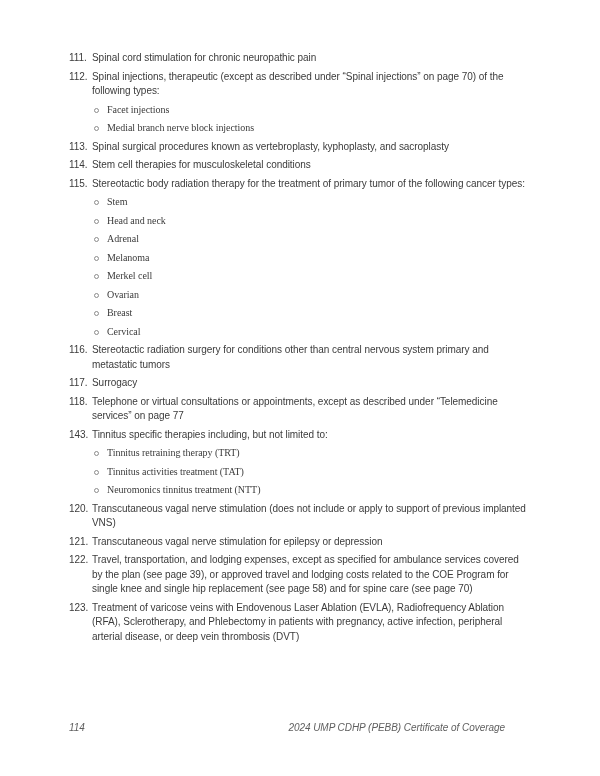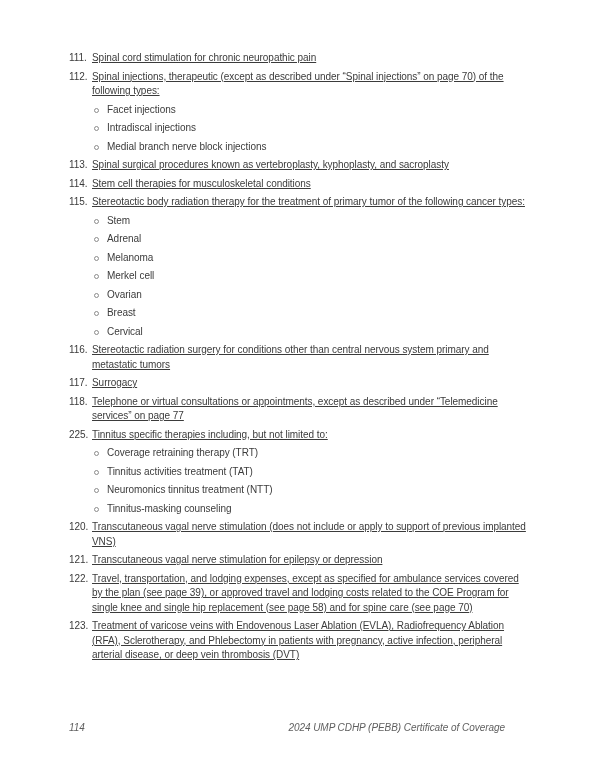--- a/index.html
+++ b/index.html
@@ -29,21 +29,20 @@
     line-height: 14.5px;
     letter-spacing: -0.05px;
     margin-bottom: 4px;
   }
   .num {
     width: 23px;
     flex-shrink: 0;
   }
   .item-text {
     flex: 1;
-    text-decoration: underline;
   }
   .bullet-item {
     display: flex;
     align-items: flex-start;
     margin-left: 23px;
     font-size: 10px;
     line-height: 14.5px;
     letter-spacing: -0.05px;
     margin-bottom: 4px;
   }
@@ -51,20 +50,21 @@
     width: 3px;
     height: 3px;
     border: 1px solid var(--bullet-color, #8c8c8c);
     border-radius: 50%;
     margin: 5px 8px 0 2px;
     flex-shrink: 0;
     background: transparent;
   }
   .bullet-text {
     flex: 1;
+    font-family: Liberation Serif, serif;
   }
   .footer {
     position: absolute;
     left: 69px;
     right: 71px;
     top: 722px;
     display: flex;
     justify-content: space-between;
     align-items: baseline;
     font-size: 10px;
@@ -88,24 +88,20 @@
   <div class="list-item">
     <span class="num">112.</span>
     <div class="item-text">Spinal injections, therapeutic (except as described under “Spinal injections” on page 70) of the following types:</div>
   </div>
 
   <div class="bullet-item">
     <span class="bullet-marker"></span>
     <span class="bullet-text">Facet injections</span>
   </div>
 
-  <div class="bullet-item">
-    <span class="bullet-marker"></span>
-    <span class="bullet-text">Intradiscal injections</span>
-  </div>
 
   <div class="bullet-item">
     <span class="bullet-marker"></span>
     <span class="bullet-text">Medial branch nerve block injections</span>
   </div>
 
   <div class="list-item">
     <span class="num">113.</span>
     <div class="item-text">Spinal surgical procedures known as vertebroplasty, kyphoplasty, and sacroplasty</div>
   </div>
@@ -118,20 +114,24 @@
   <div class="list-item">
     <span class="num">115.</span>
     <div class="item-text">Stereotactic body radiation therapy for the treatment of primary tumor of the following cancer types:</div>
   </div>
 
   <div class="bullet-item">
     <span class="bullet-marker"></span>
     <span class="bullet-text">Stem</span>
   </div>
 
+  <div class="bullet-item">
+    <span class="bullet-marker"></span>
+    <span class="bullet-text">Head and neck</span>
+  </div>
 
   <div class="bullet-item">
     <span class="bullet-marker"></span>
     <span class="bullet-text">Adrenal</span>
   </div>
 
   <div class="bullet-item">
     <span class="bullet-marker"></span>
     <span class="bullet-text">Melanoma</span>
   </div>
@@ -165,43 +165,39 @@
     <span class="num">117.</span>
     <div class="item-text">Surrogacy</div>
   </div>
 
   <div class="list-item">
     <span class="num">118.</span>
     <div class="item-text">Telephone or virtual consultations or appointments, except as described under “Telemedicine services” on page 77</div>
   </div>
 
   <div class="list-item">
-    <span class="num">225.</span>
+    <span class="num">143.</span>
     <div class="item-text">Tinnitus specific therapies including, but not limited to:</div>
   </div>
 
   <div class="bullet-item">
     <span class="bullet-marker"></span>
-    <span class="bullet-text">Coverage retraining therapy (TRT)</span>
+    <span class="bullet-text">Tinnitus retraining therapy (TRT)</span>
   </div>
 
   <div class="bullet-item">
     <span class="bullet-marker"></span>
     <span class="bullet-text">Tinnitus activities treatment (TAT)</span>
   </div>
 
   <div class="bullet-item">
     <span class="bullet-marker"></span>
     <span class="bullet-text">Neuromonics tinnitus treatment (NTT)</span>
   </div>
 
-  <div class="bullet-item">
-    <span class="bullet-marker"></span>
-    <span class="bullet-text">Tinnitus-masking counseling</span>
-  </div>
 
   <div class="list-item">
     <span class="num">120.</span>
     <div class="item-text">Transcutaneous vagal nerve stimulation (does not include or apply to support of previous implanted VNS)</div>
   </div>
 
   <div class="list-item">
     <span class="num">121.</span>
     <div class="item-text">Transcutaneous vagal nerve stimulation for epilepsy or depression</div>
   </div>

